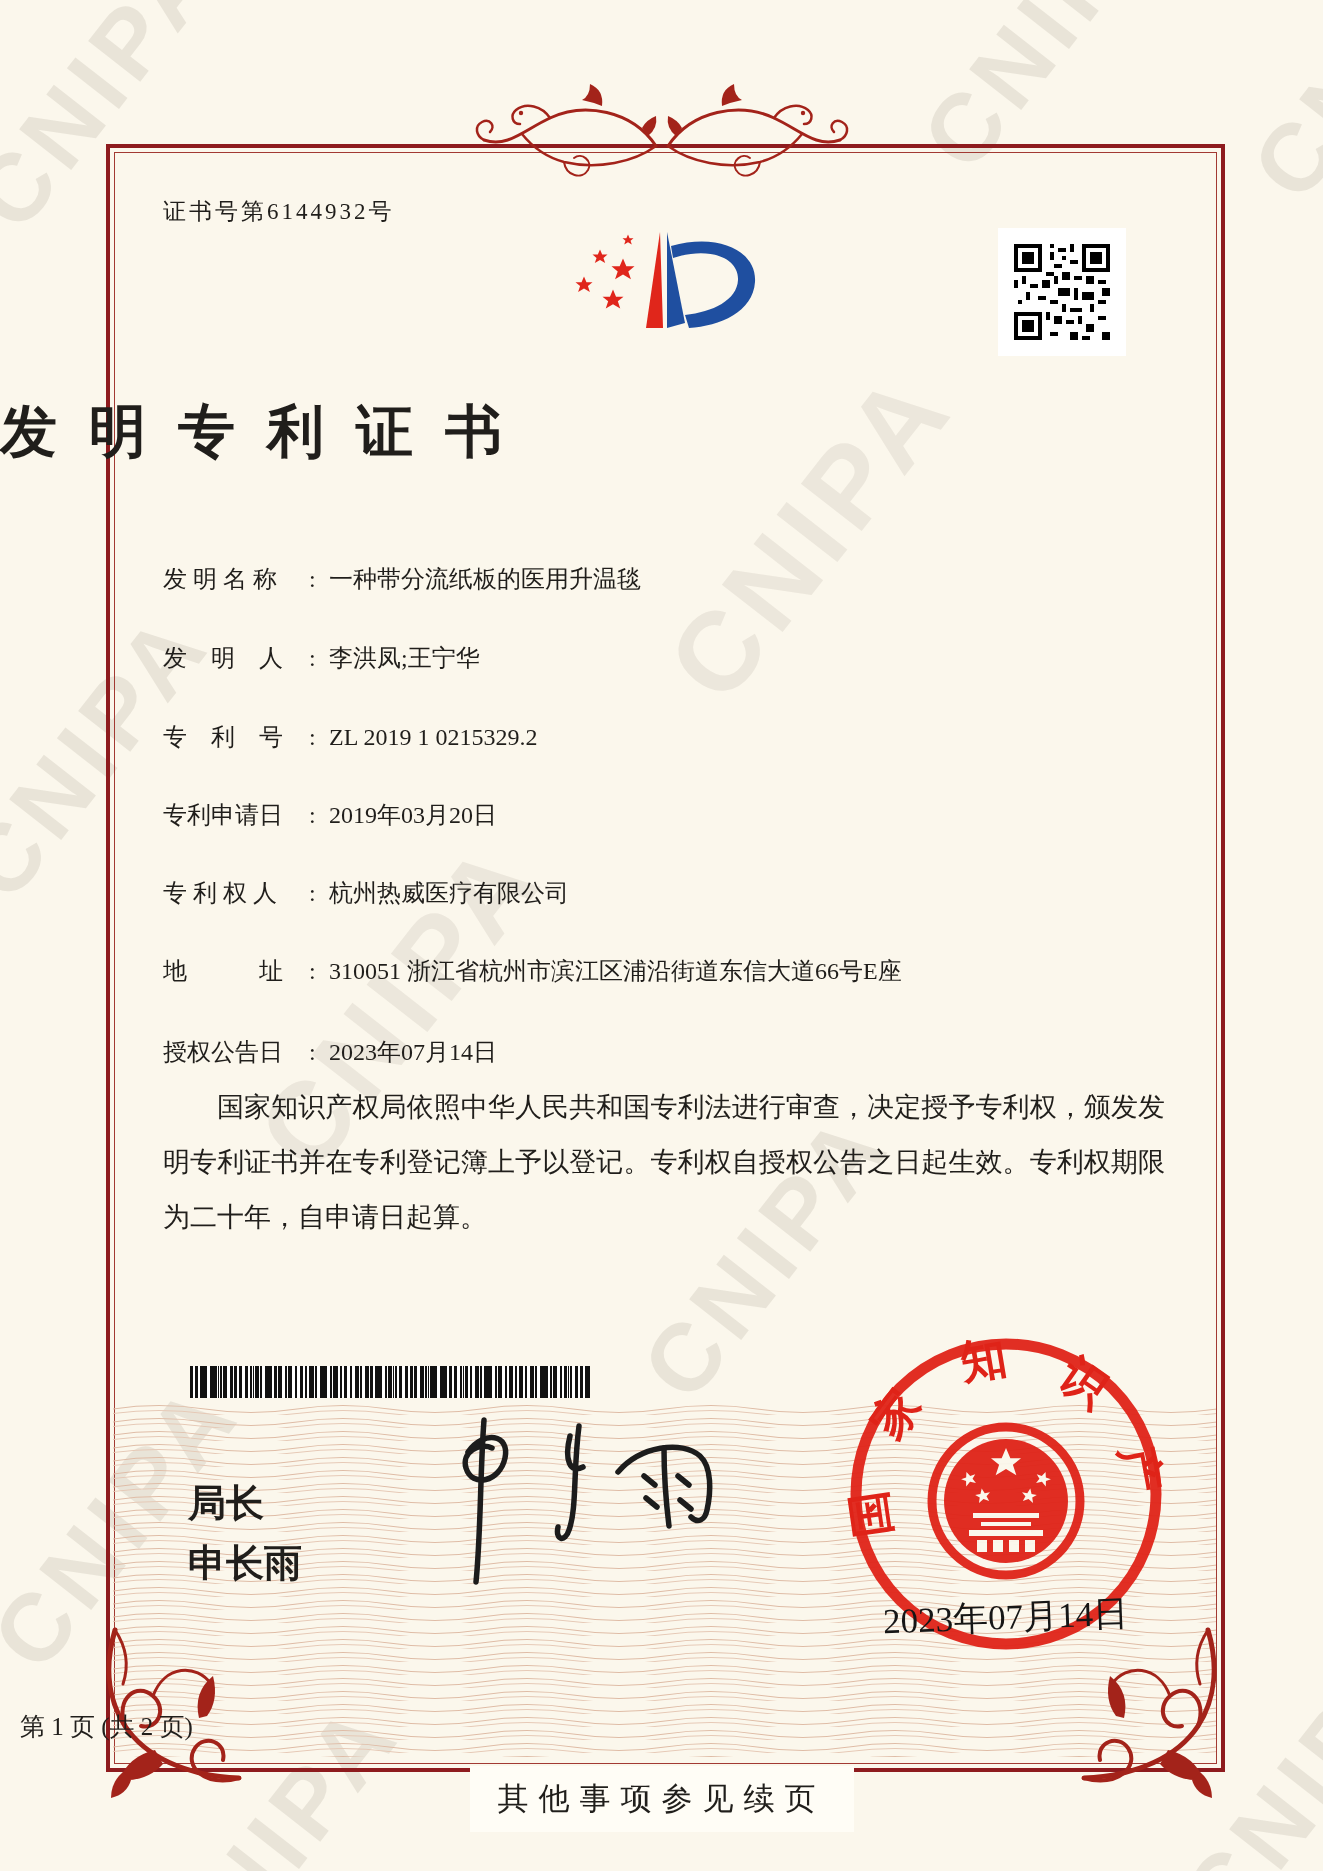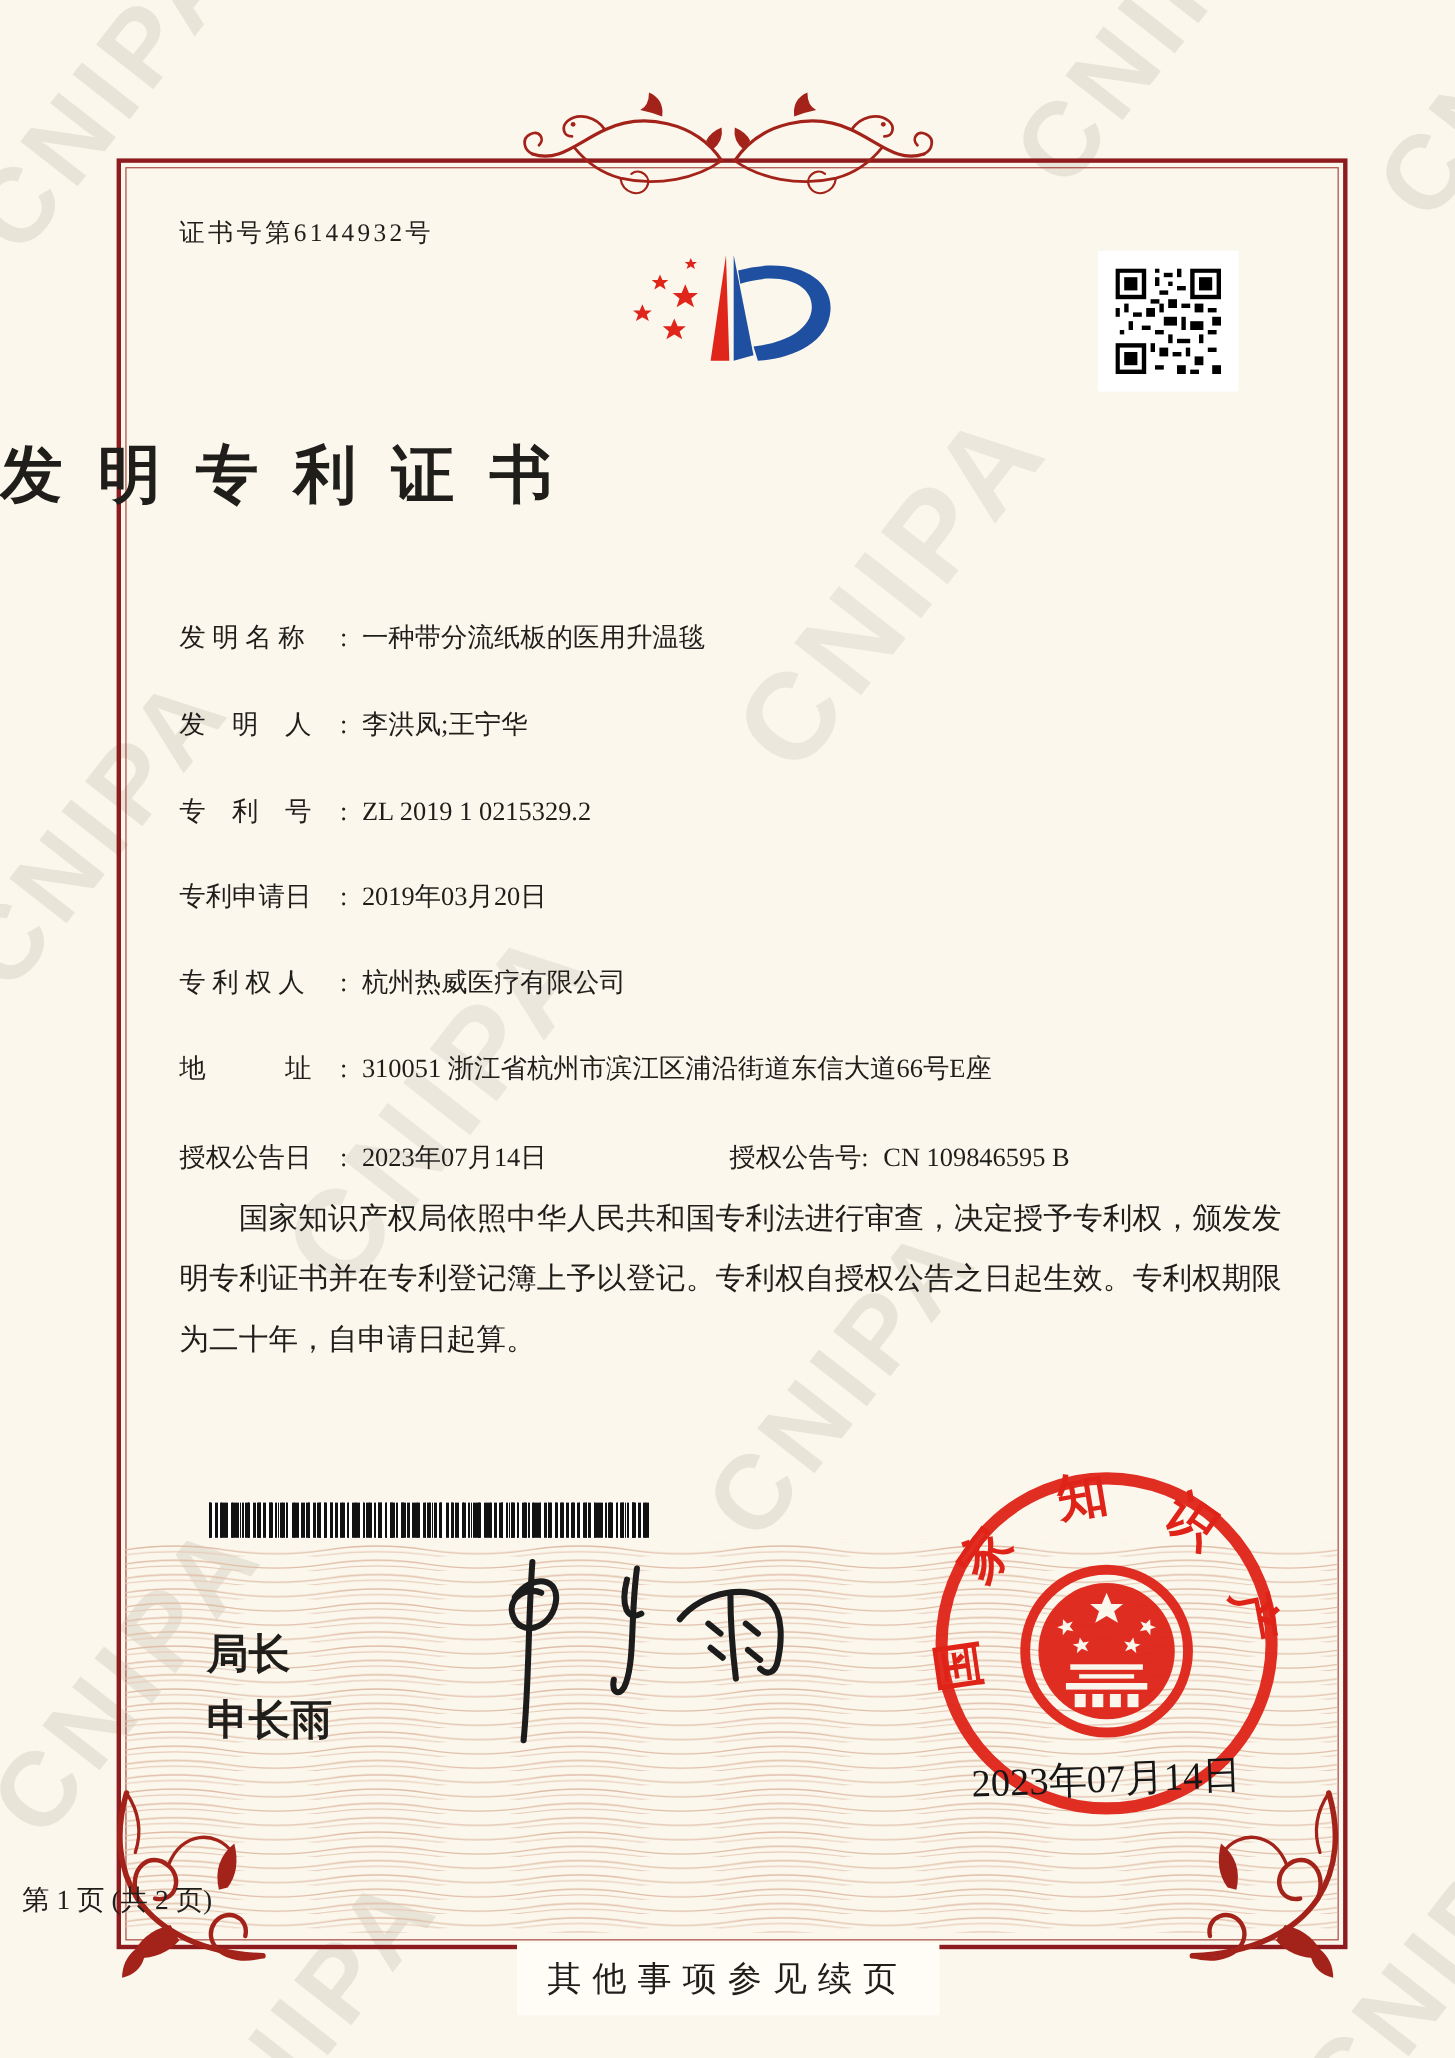--- a/index.html
+++ b/index.html
@@ -224,23 +224,20 @@
   <span class="flabel">专利申请日</span><span class="fcolon">:</span><span class="fvalue">2019年03月20日</span>
 </div>
 <div class="frow" style="top:877px">
   <span class="flabel">专 利 权 人</span><span class="flabel-colon"><span class="fcolon">:</span><span class="fvalue">杭州热威医疗有限公司</span></span>
 </div>
 <div class="frow" style="top:955px">
   <span class="flabel">地　　　址</span><span class="fcolon">:</span><span class="fvalue">310051 浙江省杭州市滨江区浦沿街道东信大道66号E座</span>
 </div>
 <div class="frow" style="top:1036px;width:1000px">
   <span class="flabel">授权公告日</span><span class="fcolon">:</span><span class="fvalue">2023年07月14日</span>
-  <span class="fpair2">
-    <span class="flabel" style="min-width:0">授权公告号</span><span class="fcolon">:</span><span class="fvalue">CN 109846595 B</span>
-  </span>
 </div>
 
 <div class="paras">
   <p>国家知识产权局依照中华人民共和国专利法进行审查，决定授予专利权，颁发发明专利证书并在专利登记簿上予以登记。专利权自授权公告之日起生效。专利权期限为二十年，自申请日起算。</p>
 </div>
 
 <div class="barcode"></div>
 
 <div class="director" style="top:1478px">局长</div>
 <div class="director" style="top:1538px">申长雨</div>

